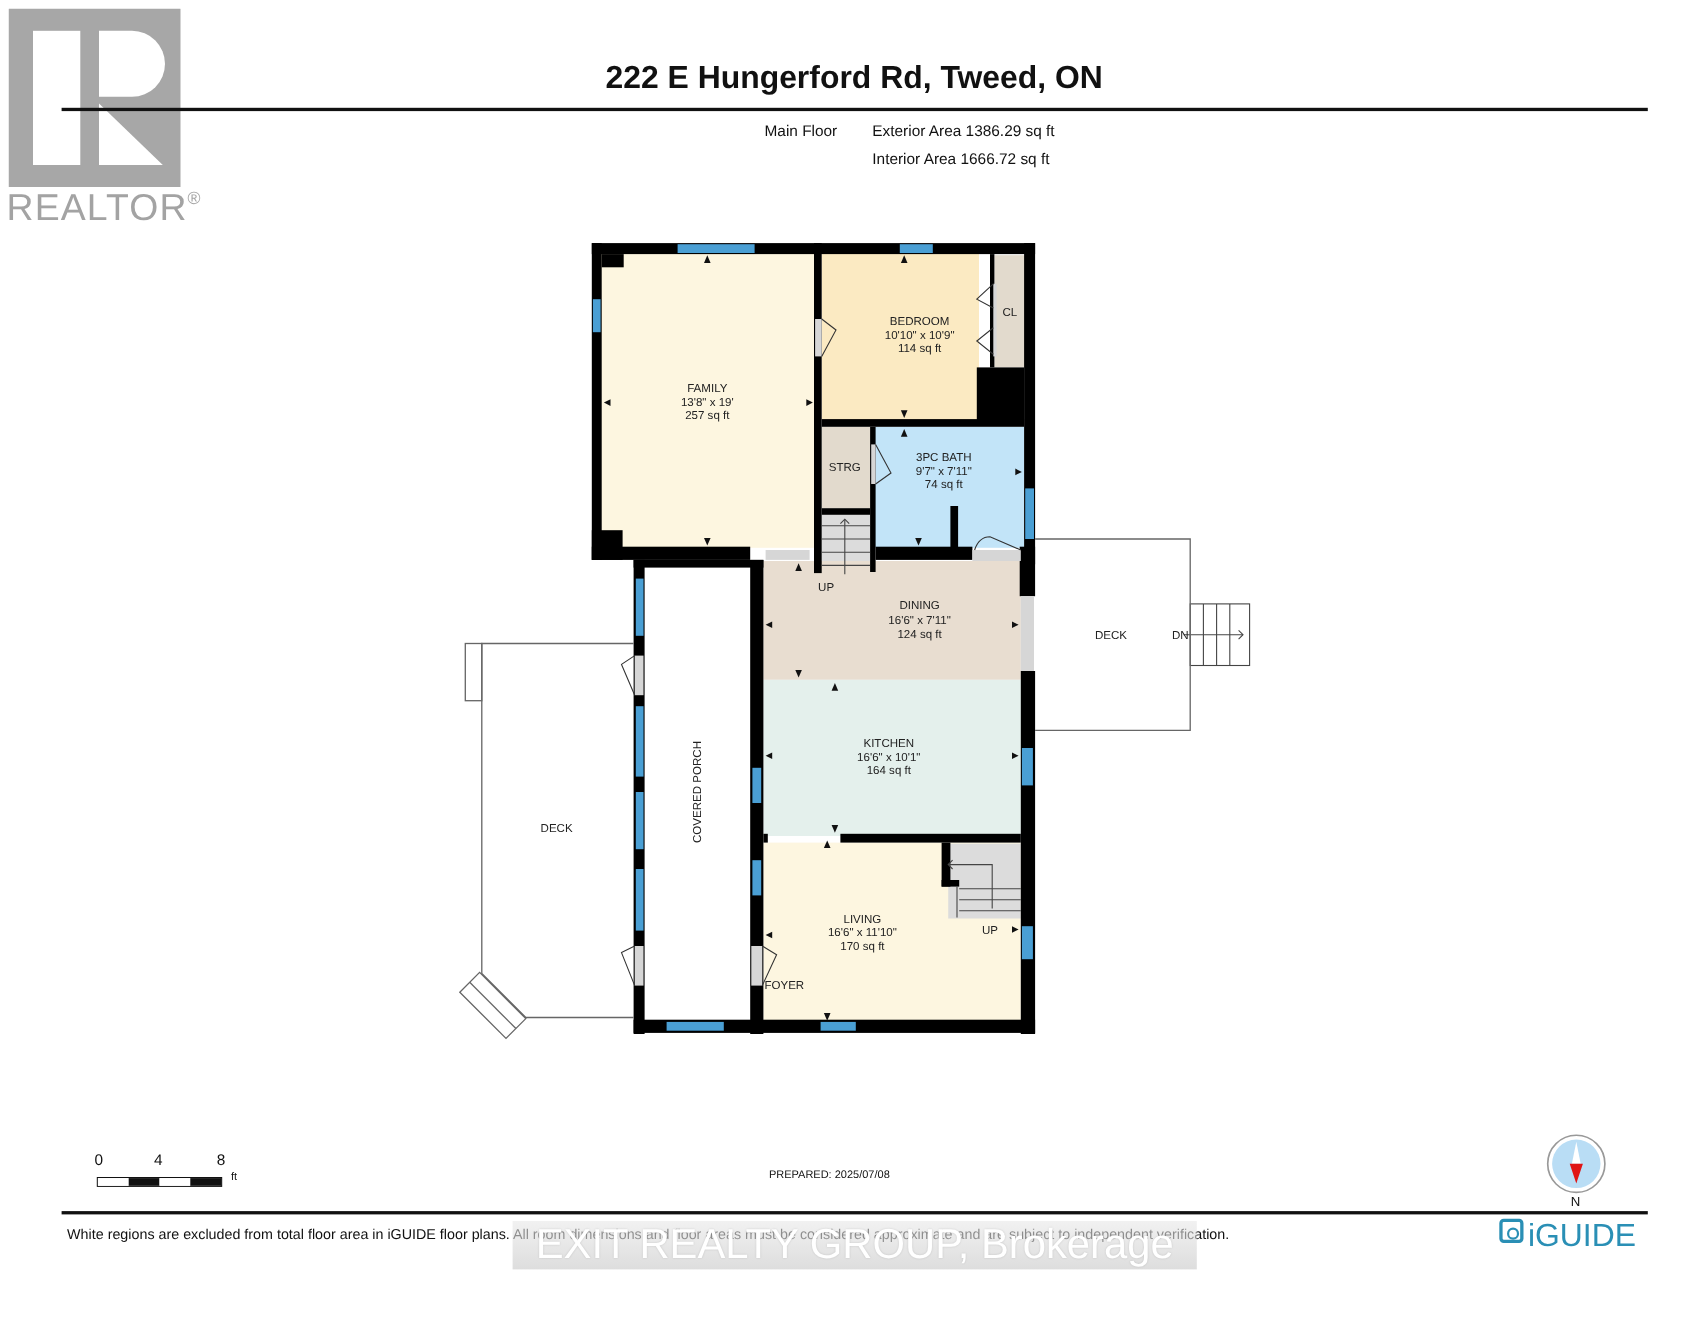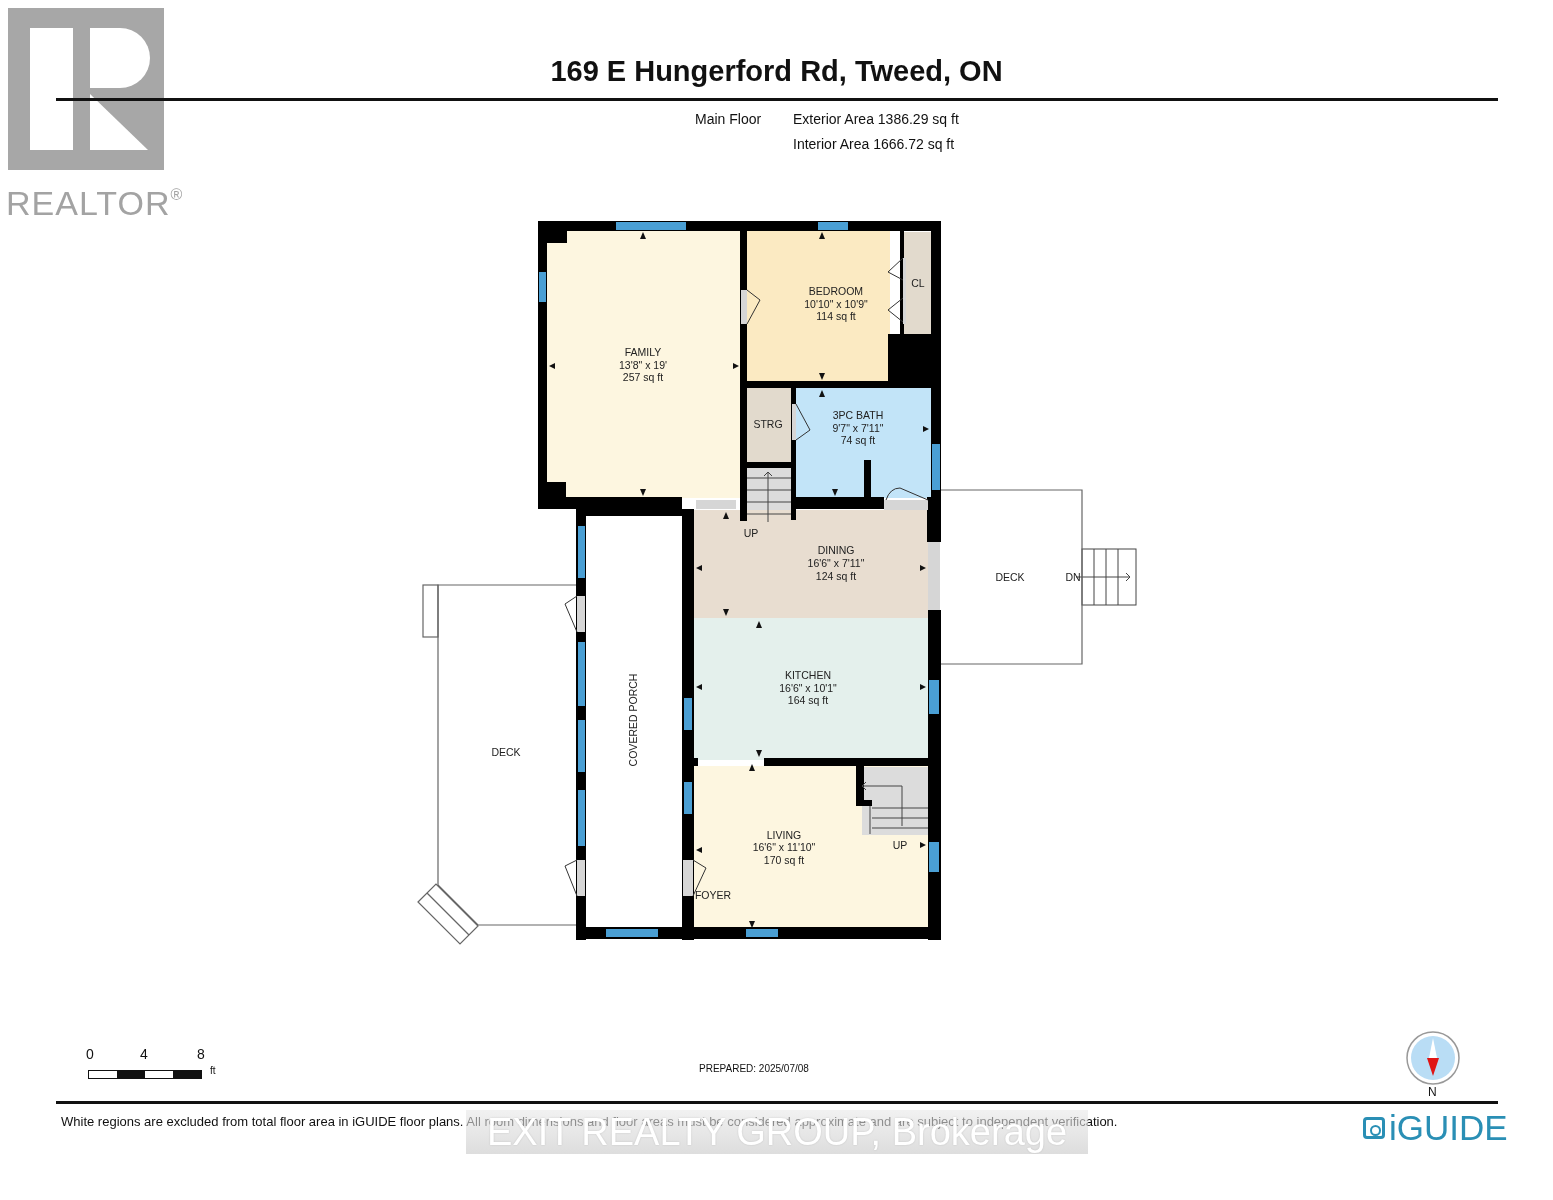--- a/index.html
+++ b/index.html
@@ -1,58 +1,58 @@
 <!DOCTYPE html>
 <html><head>
 <meta charset="utf-8">
 <style>
   html, body { margin: 0; padding: 0; background: #ffffff; }
   body { width: 1553px; height: 1200px; position: relative; overflow: hidden; font-family: "Liberation Sans", sans-serif; color: #111; }
   .abs { position: absolute; }
   #realtor-logo { left: 8px; top: 8px; width: 156px; height: 162px; background: #a7a7a7; }
   #realtor-logo svg { display: block; }
-  #realtor-word { left: 6px; top: 184px; font-size: 34px; color: #a3a3a3; letter-spacing: 1px; font-family: "Liberation Sans", sans-serif; text-align: right; }
+  #realtor-word { left: 6px; top: 170px; font-size: 34px; color: #a3a3a3; letter-spacing: 1px; font-family: "Liberation Sans", sans-serif; text-align: right; }
   #realtor-word sup { font-size: 16px; vertical-align: top; position: relative; top: 2px; }
   #title { left: 0; width: 1553px; top: 55px; text-align: center; font-size: 29px; font-weight: bold; color: #111; }
   #title-rule { left: 56px; top: 98px; width: 1442px; height: 3px; background: #111; }
   #floor-label { left: 695px; top: 111px; font-size: 14px; font-weight: normal; }
   #ext-area { left: 793px; top: 111px; font-size: 14px; }
   #int-area { left: 793px; top: 136px; font-size: 14px; }
   #plan { left: 0; top: 0; }
   .room-label { font-family: "Liberation Sans", sans-serif; font-size: 10.5px; fill: #222; text-anchor: middle; }
   #scale { left: 86px; top: 1046px; }
   #scale-nums { position: absolute; left: 0; top: 0; width: 140px; height: 18px; font-size: 14px; }
   #scale-nums span { position: absolute; }
   #scale-bar { position: absolute; left: 2px; top: 24px; width: 112px; height: 7px; border: 1px solid #111; display: flex; }
   #scale-bar div { flex: 1; }
   #scale-unit { position: absolute; left: 124px; top: 19px; font-size: 10px; }
   #prepared { left: 699px; top: 1063px; font-size: 10px; }
   #compass { left: 1405px; top: 1030px; width: 56px; height: 56px; }
   #compass-n { left: 1428px; top: 1085px; font-size: 12px; }
   #footer-rule { left: 56px; top: 1101px; width: 1442px; height: 3px; background: #111; }
   #disclaimer { left: 61px; top: 1114px; font-size: 13px; }
   #watermark { left: 466px; top: 1110px; width: 622px; height: 44px; background: linear-gradient(to bottom, rgba(230,230,230,0.55), rgba(210,210,210,0.75)); color: #ffffff; font-size: 38px; line-height: 44px; text-align: center; white-space: nowrap; overflow: hidden; text-shadow: 0 0 2px rgba(0,0,0,0.15); }
-  #iguide-logo { left: 1363px; top: 1108px; font-size: 35px; color: #2a8fb5; display: flex; align-items: center; gap: 4px; }
+  #iguide-logo { left: 1363px; top: 1108px; font-size: 29px; color: #2a8fb5; display: flex; align-items: flex-start; gap: 4px; }
   #iguide-logo .box { width: 22px; height: 22px; border: 3px solid #2a8fb5; border-radius: 4px; position: relative; box-sizing: border-box; }
   #iguide-logo .box::after { content: ""; position: absolute; left: 4px; top: 5px; width: 7px; height: 7px; border: 2px solid #2a8fb5; border-radius: 50%; }
 </style>
 </head>
 <body>
 
 <div id="realtor-logo" class="abs">
   <svg width="156" height="162" viewBox="0 0 156 162">
     <rect x="0" y="0" width="156" height="162" fill="#a7a7a7"></rect>
     <rect x="22" y="20" width="43" height="122" fill="#ffffff"></rect>
     <path d="M82 20 H112 A30 30 0 0 1 112 80 H82 Z" fill="#ffffff"></path>
     <polygon points="82,86 82,142 140,142" fill="#ffffff"></polygon>
   </svg>
 </div>
 <div id="realtor-word" class="abs"><span>REALTOR</span><sup>®</sup></div>
 
-<div id="title" class="abs">169 E Hungerford Rd, Tweed, ON</div>
+<div id="title" class="abs">222 E Hungerford Rd, Tweed, ON</div>
 <div id="title-rule" class="abs"></div>
 <div id="floor-label" class="abs">Main Floor</div>
 <div id="ext-area" class="abs">Exterior Area 1386.29 sq ft</div>
 <div id="int-area" class="abs">Interior Area 1666.72 sq ft</div>
 
 <svg id="plan" class="abs" width="1553" height="1000" viewBox="0 0 1553 1000">
 
   <rect x="546" y="230" width="194" height="268" fill="#fdf6e0"></rect>
   <rect x="747" y="230" width="143" height="152" fill="#fbeac2"></rect>
   <rect x="904" y="232" width="28" height="102" fill="#e2dacd"></rect>

